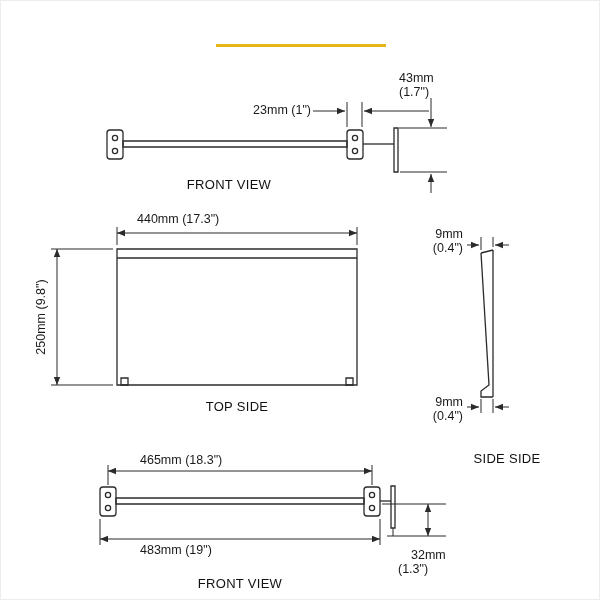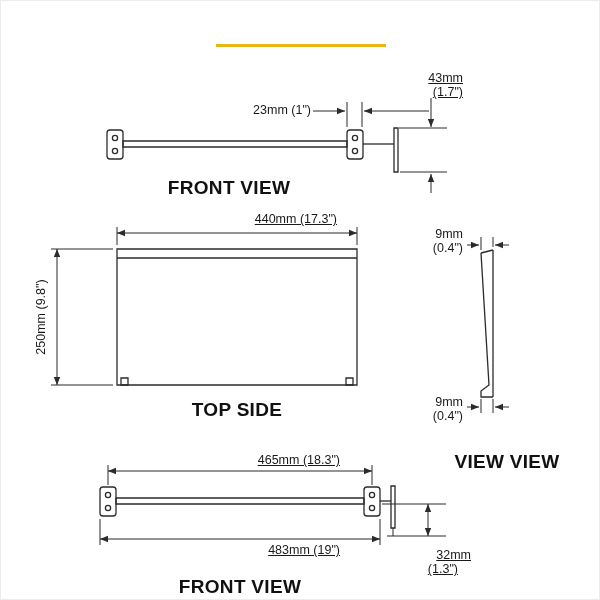--- a/index.html
+++ b/index.html
@@ -30,26 +30,26 @@
   }
   svg.art { position: absolute; top: 0; left: 0; }
   svg.art * { vector-effect: non-scaling-stroke; }
   .dim {
     position: absolute;
     font-size: 12.5px;
     color: #1a1a1a;
     white-space: nowrap;
     line-height: 14px;
   }
-  .ctr { text-align: right; text-decoration: underline; }
+  .ctr { text-align: left; }
   .rgt { text-align: right; }
   .caption {
     position: absolute;
-    font-weight: bold;
-    font-size: 19px;
+    font-weight: normal;
+    font-size: 13px;
     color: #111111;
     text-align: center;
     letter-spacing: 0.3px;
   }
   .rot {
     transform: rotate(-90deg);
     transform-origin: center center;
     text-align: center;
   }
 </style>
@@ -151,21 +151,21 @@
   <div class="caption" style="left:128px; top:176px; width:200px;">FRONT VIEW</div>
 
   <div class="dim ctr" style="left:136px; top:211px; width:200px;">440mm (17.3")</div>
   <div class="dim rot" style="left:-29px; top:308px; width:140px; height:16px;">250mm (9.8")</div>
   <div class="caption" style="left:136px; top:398px; width:200px;">TOP SIDE</div>
 
   <div class="dim rgt" style="left:402px; top:226px; width:60px;">9mm</div>
   <div class="dim rgt" style="left:402px; top:240px; width:60px;">(0.4")</div>
   <div class="dim rgt" style="left:402px; top:394px; width:60px;">9mm</div>
   <div class="dim rgt" style="left:402px; top:408px; width:60px;">(0.4")</div>
-  <div class="caption" style="left:436px; top:450px; width:140px;">VIEW VIEW</div>
+  <div class="caption" style="left:436px; top:450px; width:140px;">SIDE SIDE</div>
 
   <div class="dim ctr" style="left:139px; top:452px; width:200px;">465mm (18.3")</div>
   <div class="dim ctr" style="left:139px; top:542px; width:200px;">483mm (19")</div>
   <div class="dim ctr" style="left:410px; top:547px; width:60px;">32mm</div>
   <div class="dim ctr" style="left:397px; top:561px; width:60px;">(1.3")</div>
   <div class="caption" style="left:139px; top:575px; width:200px;">FRONT VIEW</div>
 
 </div>
 
 </body></html>

